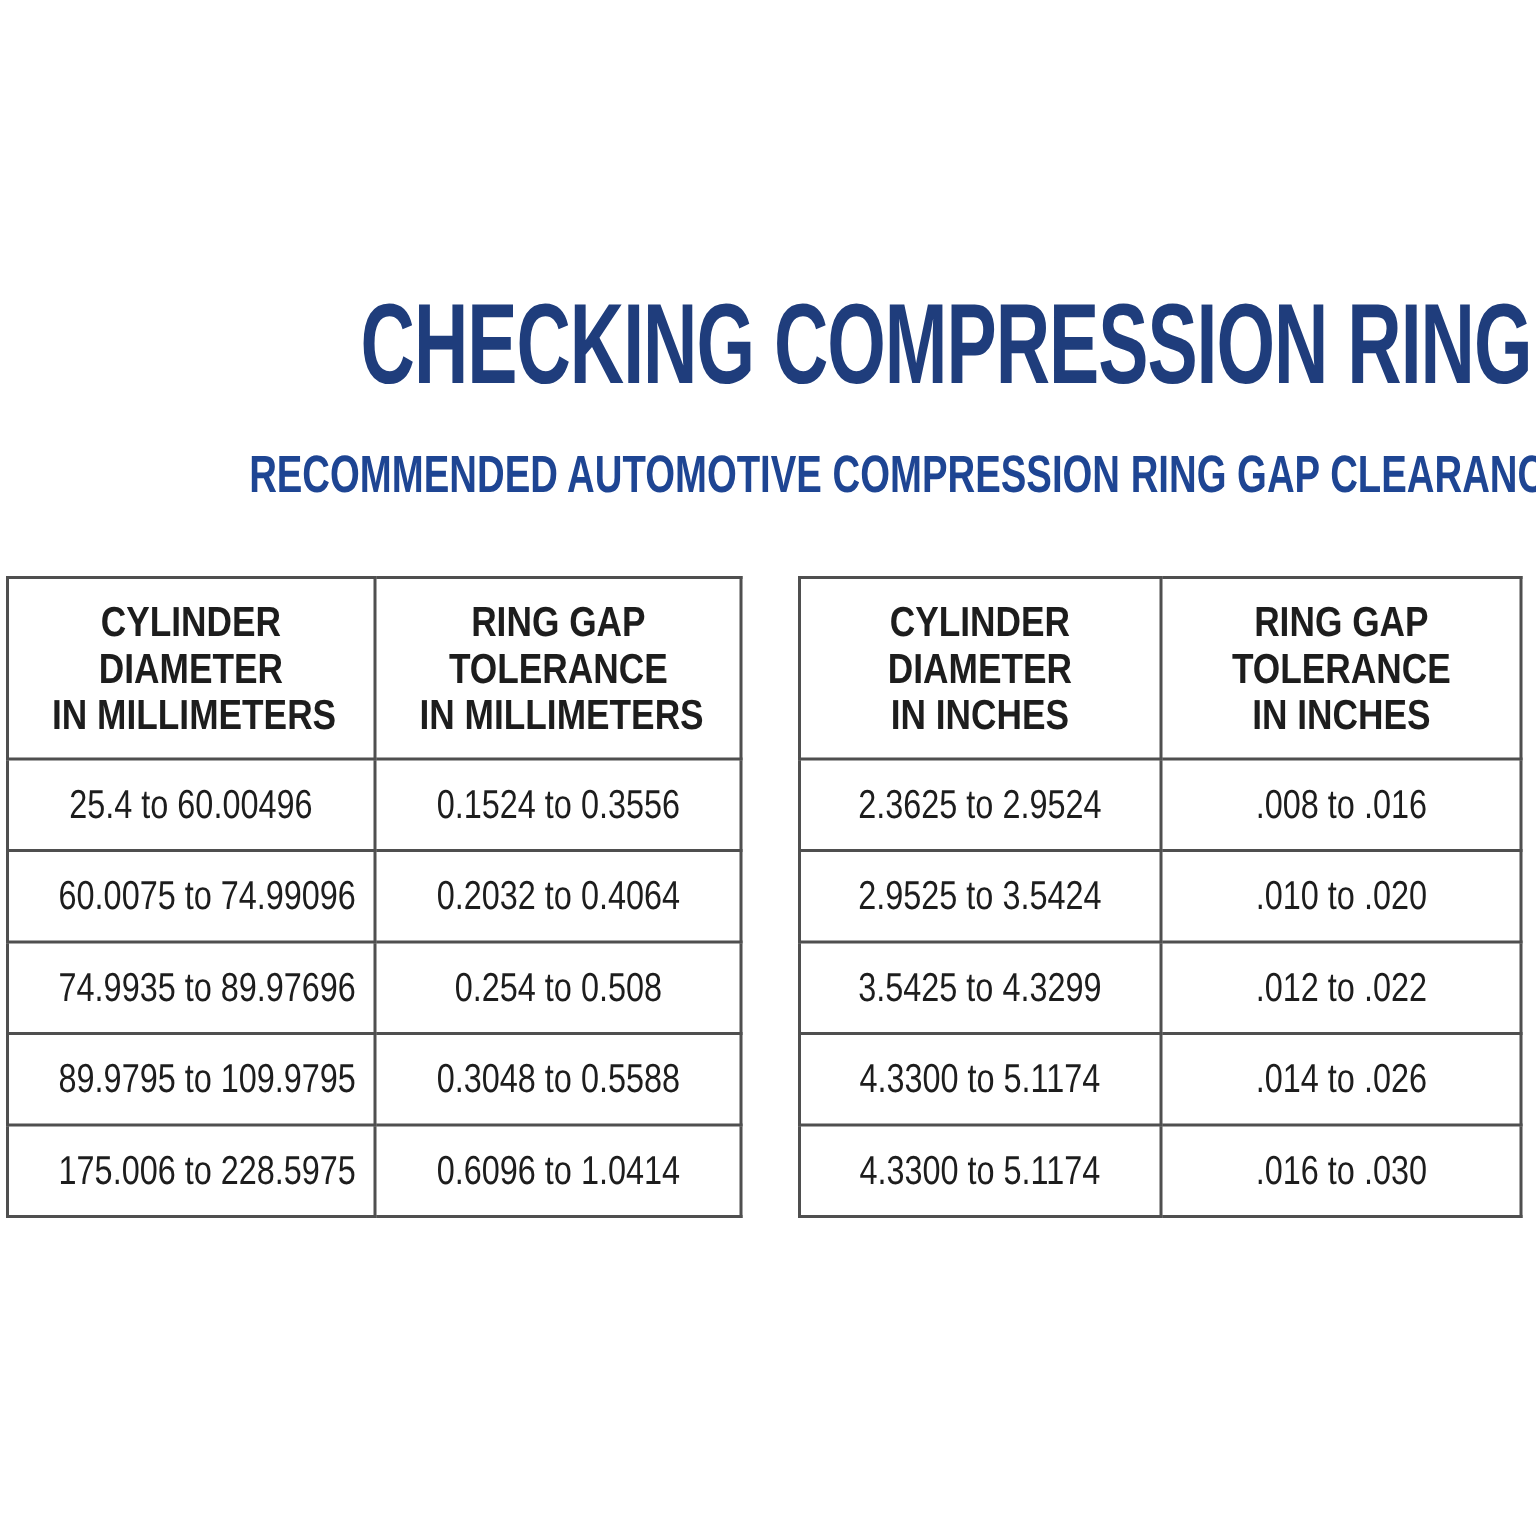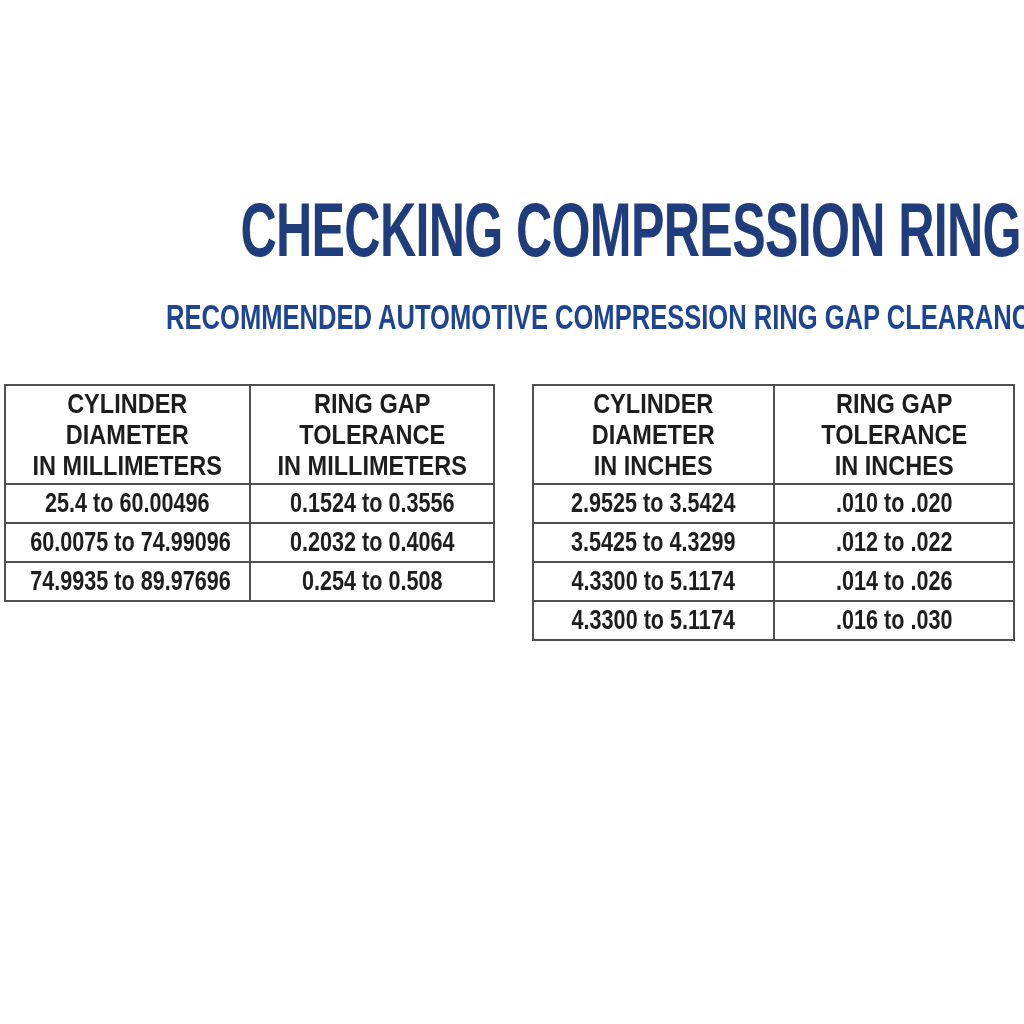--- a/index.html
+++ b/index.html
@@ -55,35 +55,35 @@
     position: absolute;
     top: 384px;
     border-collapse: collapse;
     table-layout: fixed;
   }
   #table-mm { left: 4px;   width: 491px; }
   #table-in { left: 532px; width: 483px; }
   .data-table th,
   .data-table td {
     border: 2px solid #4f4f4f;
-    padding: 0;
+    padding: 11px;
     text-align: center;
     vertical-align: middle;
     color: #1d1d1d;
     overflow: hidden;
   }
   .data-table th {
     height: 97px;
     font-size: 28px;
     font-weight: bold;
   }
   .data-table td {
     height: 37px;
     font-size: 27px;
-    font-weight: bold;
+    font-weight: normal;
     margin-left: 23px;
   }
   th .hwrap {
     transform: scaleX(0.84);
     transform-origin: 50% 50%;
   }
   th .hline {
     line-height: 31px;
     white-space: nowrap;
   }
@@ -142,20 +142,36 @@
         </td>
     </tr>
     <tr>
       <td>
           <span class="cwrap">74.9935 to 89.97696</span>
         </td>
       <td>
           <span class="cwrap">0.254 to 0.508</span>
         </td>
     </tr>
+    <tr>
+      <td>
+          <span class="cwrap">89.9795 to 109.9795</span>
+        </td>
+      <td>
+          <span class="cwrap">0.3048 to 0.5588</span>
+        </td>
+    </tr>
+    <tr>
+      <td>
+          <span class="cwrap">175.006 to 228.5975</span>
+        </td>
+      <td>
+          <span class="cwrap">0.6096 to 1.0414</span>
+        </td>
+    </tr>
   </tbody>
 </table>
 
 <table class="data-table" id="table-in">
   <thead>
     <tr>
       <th>
         <div class="hwrap">
           <div class="hline">CYLINDER</div>
           <div class="hline">DIAMETER</div>
@@ -167,20 +183,28 @@
           <div class="hline">RING GAP</div>
           <div class="hline">TOLERANCE</div>
           <div class="hline">IN INCHES</div>
         </div>
       </th>
     </tr>
   </thead>
   <tbody>
     <tr>
       <td>
+          <span class="cwrap">2.3625 to 2.9524</span>
+        </td>
+      <td>
+          <span class="cwrap">.008 to .016</span>
+        </td>
+    </tr>
+    <tr>
+      <td>
           <span class="cwrap">2.9525 to 3.5424</span>
         </td>
       <td>
           <span class="cwrap">.010 to .020</span>
         </td>
     </tr>
     <tr>
       <td>
           <span class="cwrap">3.5425 to 4.3299</span>
         </td>

